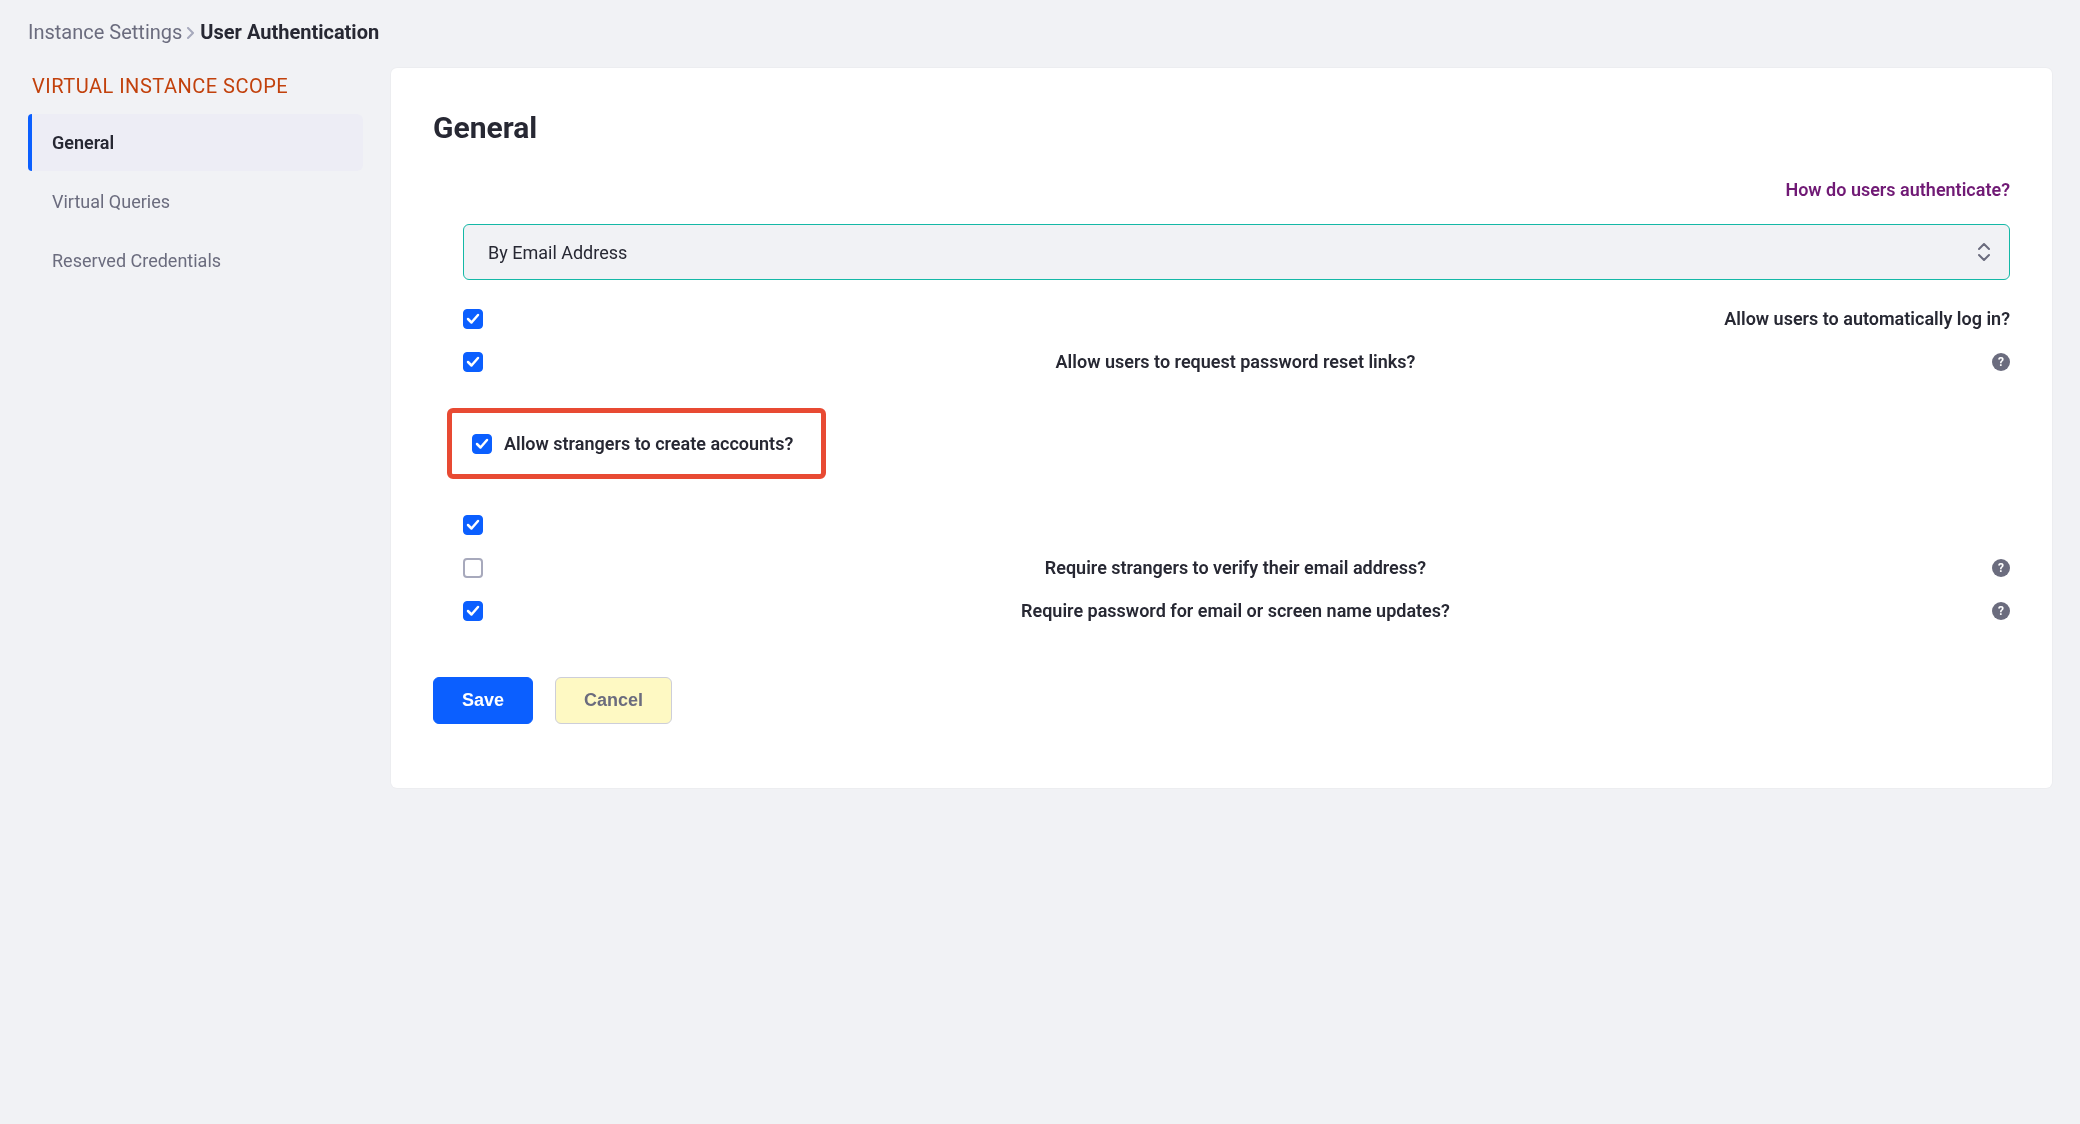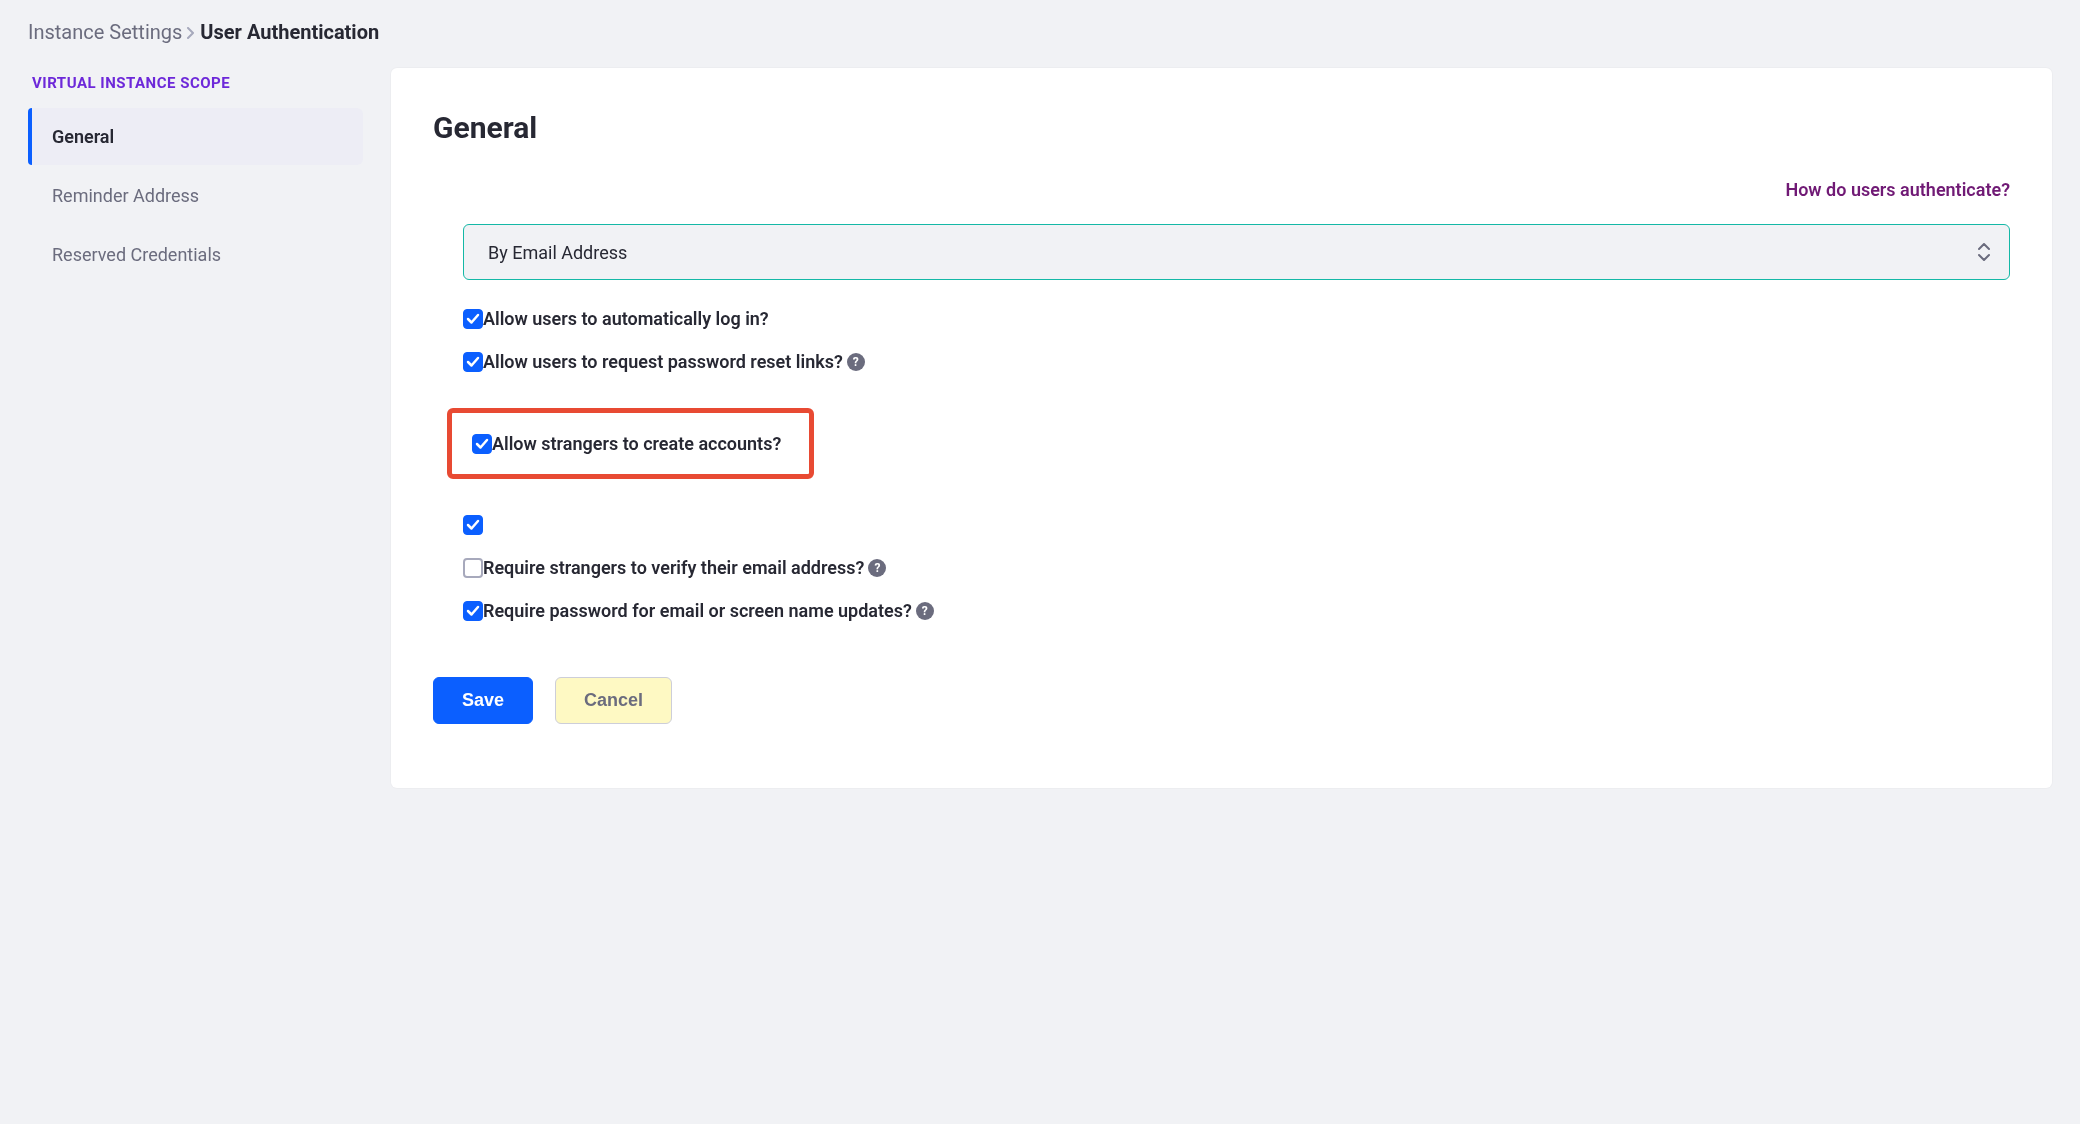--- a/index.html
+++ b/index.html
@@ -29,24 +29,24 @@
   .content-wrap {
     display: flex;
     gap: 28px;
   }
   .sidebar {
     width: 335px;
     flex-shrink: 0;
   }
   .sidebar-heading {
     text-transform: uppercase;
-    font-size: 15px;
-    font-weight: 700;
+    font-size: 20px;
+    font-weight: 400;
     letter-spacing: 0.5px;
-    color: #6d28d9;
+    color: #c2410c;
     padding: 6px 8px 16px 4px;
   }
   .nav-item {
     display: block;
     padding: 18px 24px;
     border-radius: 6px;
     margin-bottom: 2px;
     font-size: 18px;
     color: #6b6c7e;
     cursor: pointer;
@@ -112,22 +112,24 @@
     transform: translateY(-50%);
     display: flex;
     flex-direction: column;
     gap: 2px;
     color: #6b6c7e;
   }
   .caret-svg { width: 12px; height: 8px; }
   .checkbox-row {
     display: flex;
     align-items: center;
+    gap: 12px;
     margin: 22px 0;
     position: relative;
+    justify-content: space-between;
   }
   .checkbox {
     width: 20px;
     height: 20px;
     border-radius: 4px;
     display: inline-flex;
     align-items: center;
     justify-content: center;
     flex-shrink: 0;
     cursor: pointer;
@@ -204,21 +206,21 @@
         </svg>
     </span>
     <span class="current">User Authentication</span>
   </div>
 
   <div class="content-wrap">
     <div class="sidebar">
       <div class="sidebar-heading">Virtual Instance Scope</div>
       <div id="sidebar-items">
           <div class="nav-item active"><span>General</span></div>
-          <div class="nav-item"><span>Reminder Address</span></div>
+          <div class="nav-item"><span>Virtual Queries</span></div>
           <div class="nav-item"><span>Reserved Credentials</span></div>
         </div>
     </div>
 
     <div class="panel">
       <div class="panel-title">General</div>
 
       <div class="form-block">
         <div class="field-label">How do users authenticate?</div>
         <div class="select-wrap">

